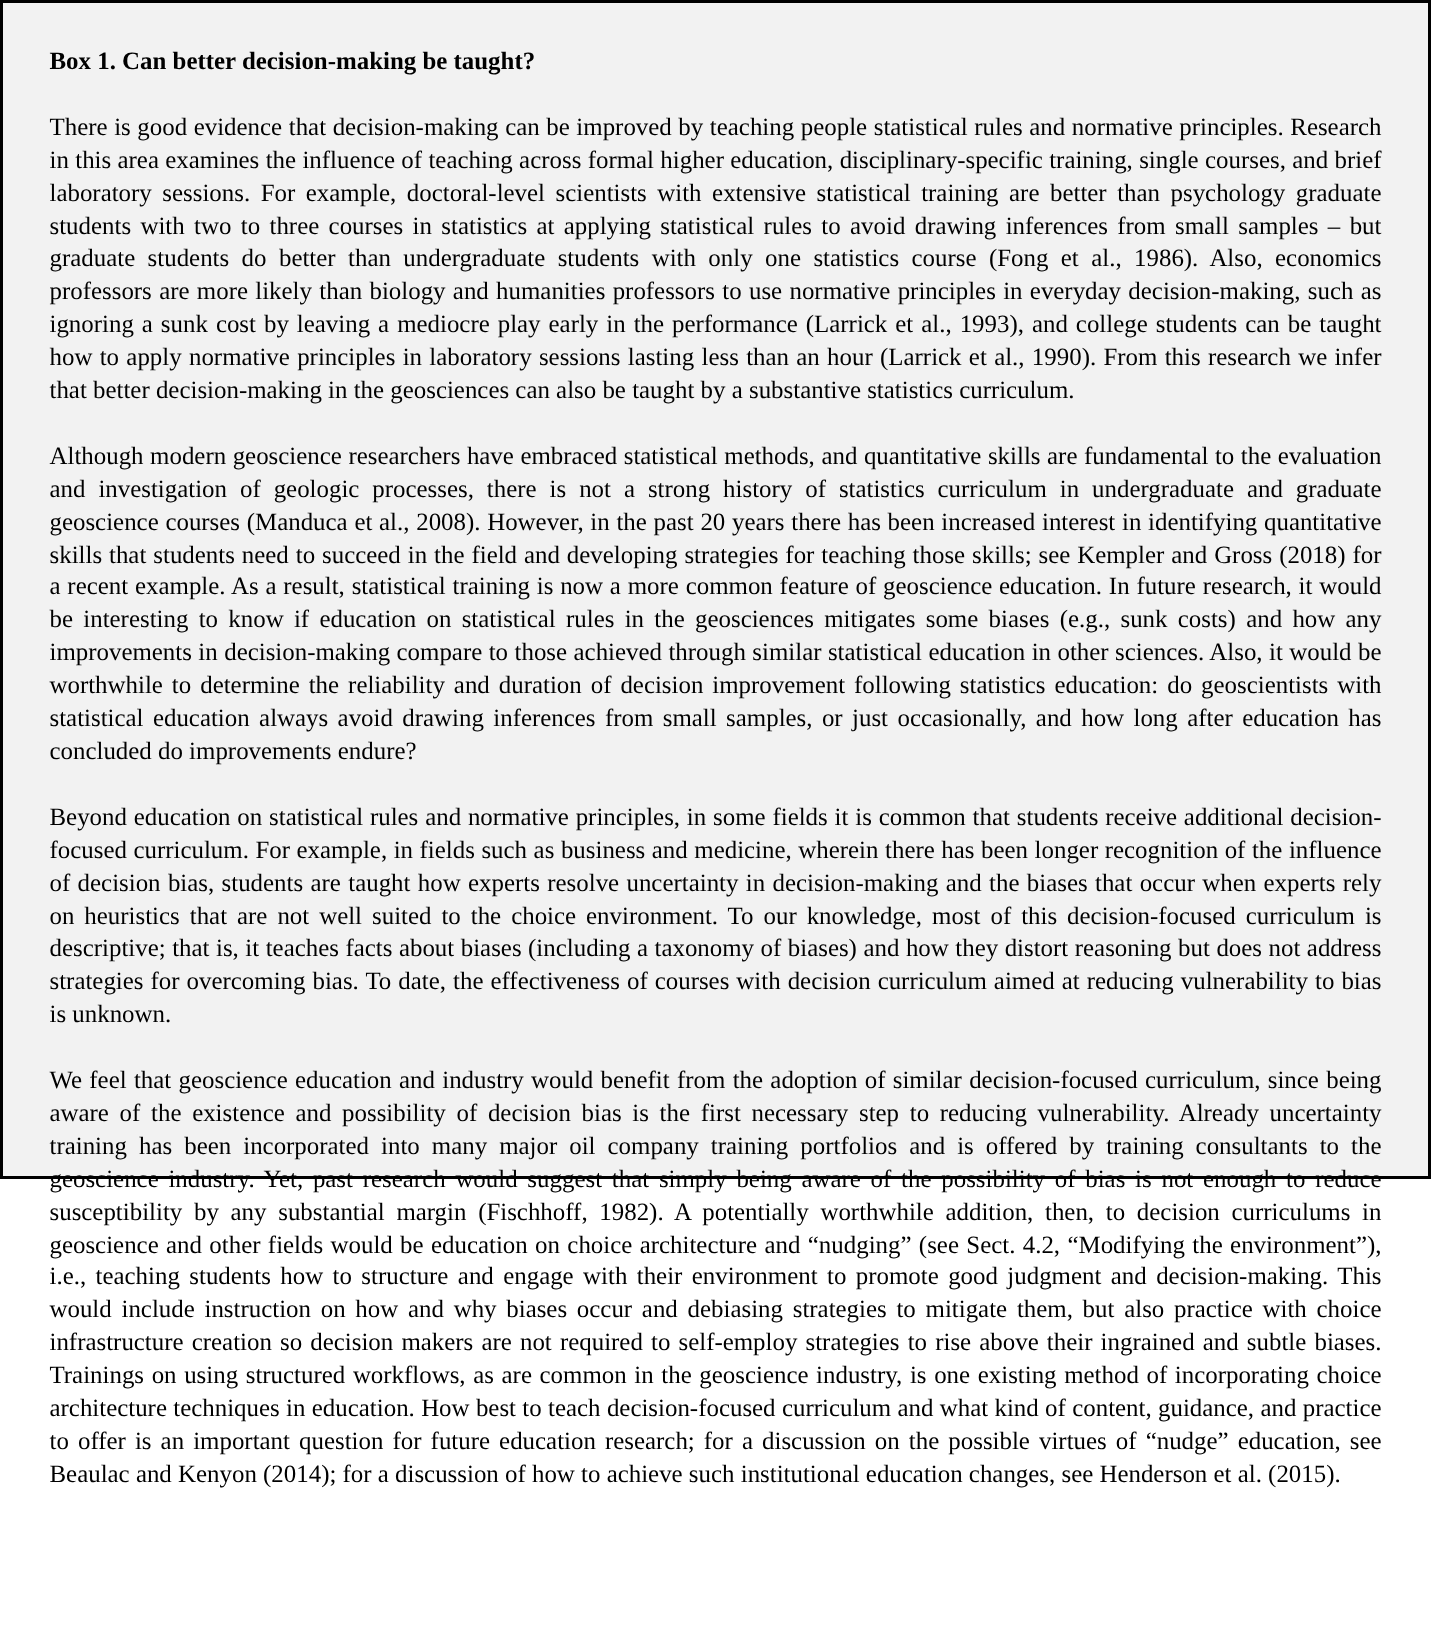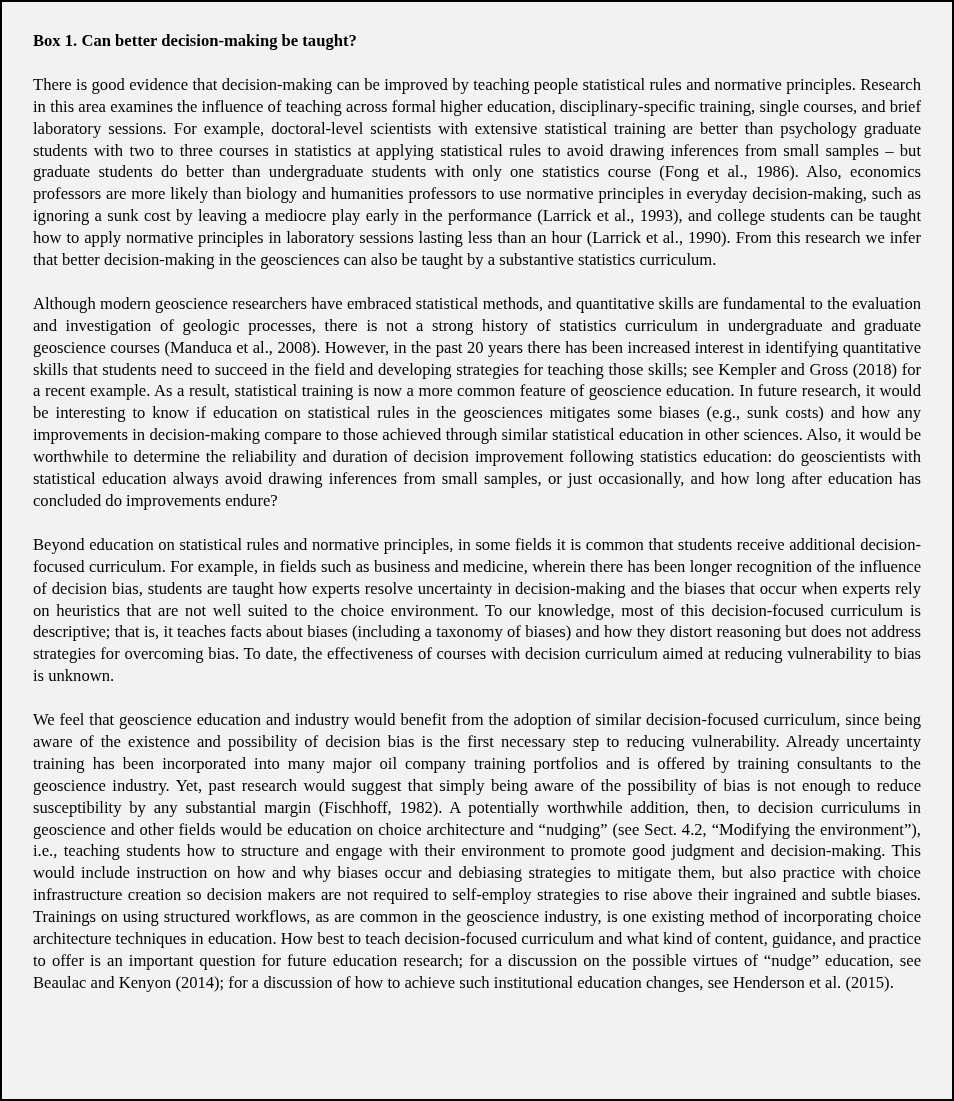--- a/index.html
+++ b/index.html
@@ -8,21 +8,21 @@
       background: #ffffff;
     }
     body {
       width: 954px;
       height: 1101px;
       overflow: hidden;
     }
     .box {
       box-sizing: border-box;
       width: 954px;
-      height: 1101px;
+      height: 786px;
       border: 2px solid #000000;
       background: #f2f2f2;
       padding: 28px 31px 0 31px;
       font-family: "Liberation Serif", "DejaVu Serif", serif;
       color: #000000;
       font-size: 16.6px;
       line-height: 21.9px;
     }
     .box-title {
       font-weight: bold;

